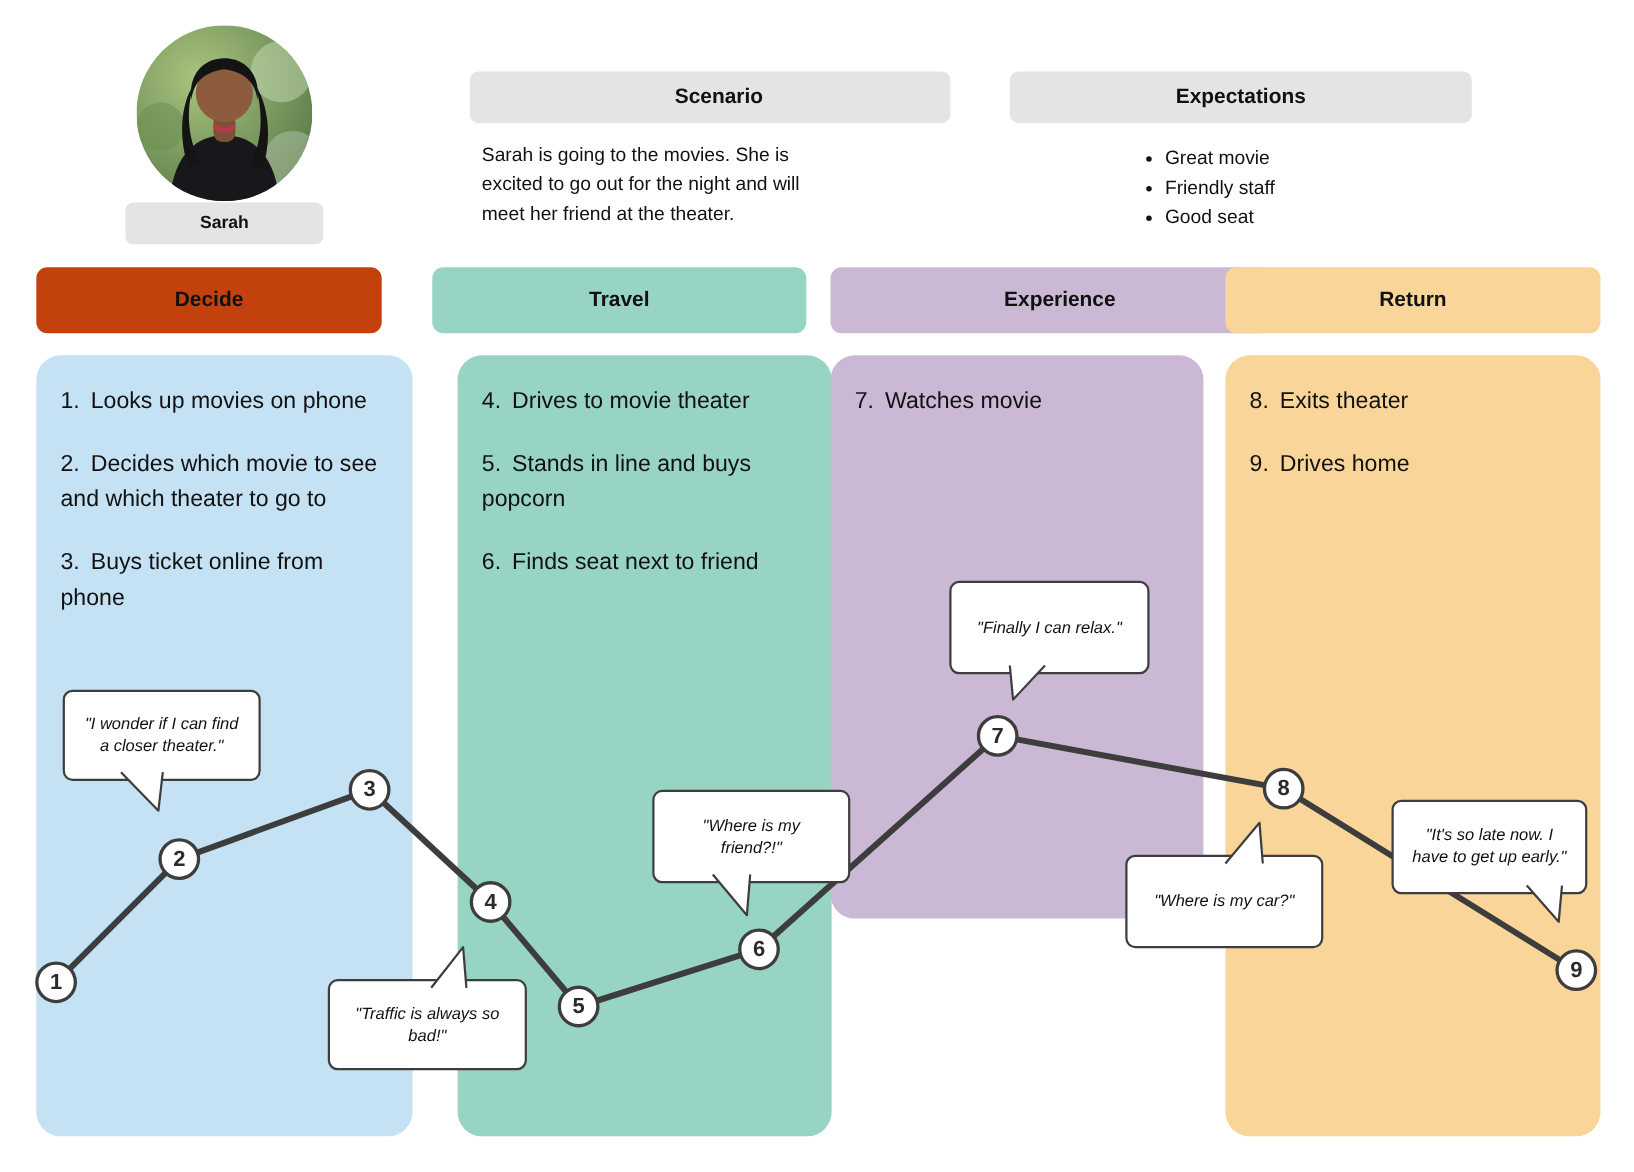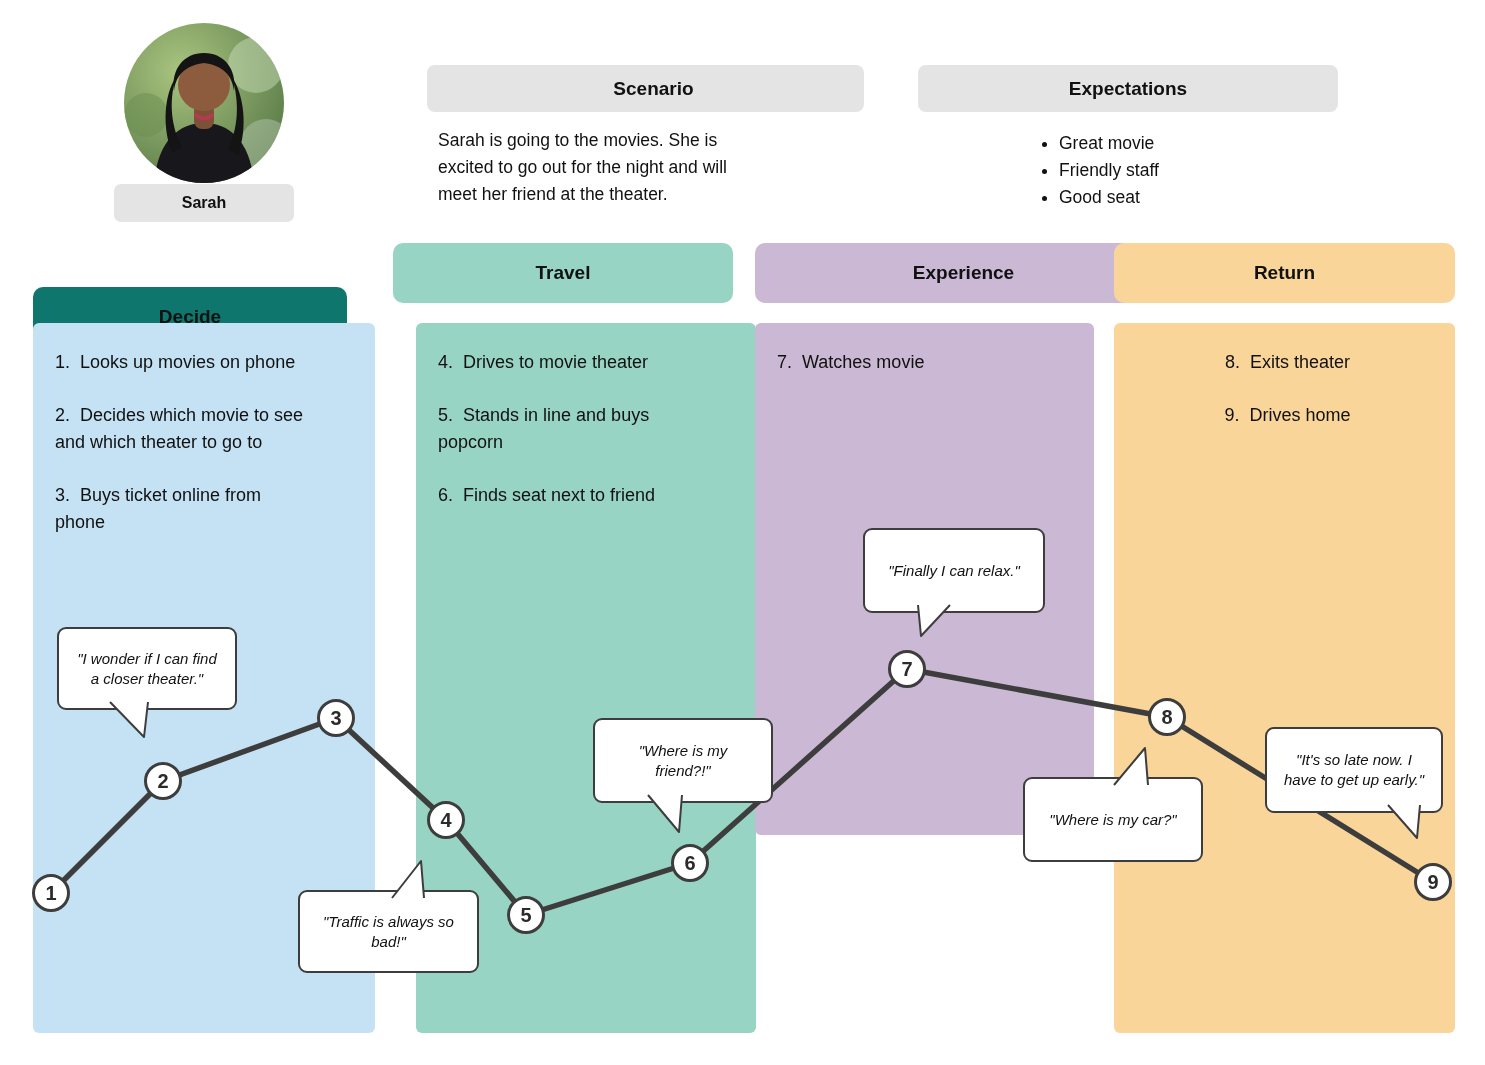--- a/index.html
+++ b/index.html
@@ -16,22 +16,22 @@
   .scenario-header{left:427px;top:65px;width:421px;padding-left:16px;}
   .expectations-header{left:918px;top:65px;width:420px;}
   .scenario-text{position:absolute;left:438px;top:127px;width:380px;margin:0;font-size:17.5px;
                  line-height:1.54;white-space:pre-line;}
   .expectations-list{position:absolute;left:1031px;top:130px;margin:0;padding-left:28px;
                      font-size:17.5px;line-height:1.54;}
   
   #stages{position:absolute;left:0;top:0;width:100%;height:100%;z-index:1;}
   .stage-header{position:absolute;height:60px;border-radius:10px;display:flex;align-items:center;
                 justify-content:center;font-weight:bold;font-size:19px;}
-  .stage-body{position:absolute;border-radius:6px;box-sizing:border-box;padding:26px 16px 0 22px;
-              font-size:18px;line-height:1.53;}
+  .stage-body{position:absolute;border-radius:22px;box-sizing:border-box;padding:26px 16px 0 22px;
+              font-size:21px;line-height:1.53;}
   .step{margin:0 0 25px 0;white-space:pre-line;}
   .step-num{margin-right:10px;}
   
   #journey-svg{position:absolute;left:0;top:0;z-index:2;}
   #tails-svg{position:absolute;left:0;top:0;z-index:5;pointer-events:none;}
   .bubble{position:absolute;z-index:3;background:#fff;border:2px solid #3d3d3d;border-radius:9px;
           display:flex;align-items:center;justify-content:center;text-align:center;
           font-style:italic;font-size:15px;line-height:1.32;padding:6px 10px;box-sizing:border-box;
           white-space:pre-line;}
   .node{position:absolute;z-index:6;width:38px;height:38px;border-radius:50%;background:#fff;
@@ -76,41 +76,41 @@
   <div class="info-header expectations-header">
     <span>Expectations</span>
   </div>
   <ul class="expectations-list">
       <li>Great movie</li>
       <li>Friendly staff</li>
       <li>Good seat</li>
     </ul>
 
   <div id="stages">
-      <div class="stage-header" style="left: 33px; top: 243px; width: 314px; background: #0f766e; margin-top: 44px;">Decide</div>
+      <div class="stage-header" style="left: 33px; top: 243px; width: 314px; background: #c2410c;">Decide</div>
       <div class="stage-body" style="left: 33px; top: 323px; width: 342px; height: 710px; background: rgb(196, 226, 244);">
         <p class="step"><span class="step-num">1.</span><span>Looks up movies on phone</span></p>
         <p class="step"><span class="step-num">2.</span><span>Decides which movie to see
 and which theater to go to</span></p>
         <p class="step"><span class="step-num">3.</span><span>Buys ticket online from
 phone</span></p>
       </div>
       <div class="stage-header" style="left: 393px; top: 243px; width: 340px; background: rgb(151, 212, 195);">Travel</div>
       <div class="stage-body" style="left: 393px; top: 323px; width: 340px; height: 710px; background: rgb(151, 212, 195); margin-left: 23px;">
         <p class="step"><span class="step-num">4.</span><span>Drives to movie theater</span></p>
         <p class="step"><span class="step-num">5.</span><span>Stands in line and buys
 popcorn</span></p>
         <p class="step"><span class="step-num">6.</span><span>Finds seat next to friend</span></p>
       </div>
       <div class="stage-header" style="left: 755px; top: 243px; width: 387px; background: rgb(203, 184, 212); padding-left: 15px;">Experience</div>
       <div class="stage-body" style="left: 755px; top: 323px; width: 339px; height: 512px; background: rgb(203, 184, 212);">
         <p class="step"><span class="step-num">7.</span><span>Watches movie</span></p>
       </div>
       <div class="stage-header" style="left: 1114px; top: 243px; width: 341px; background: rgb(250, 213, 154);">Return</div>
-      <div class="stage-body" style="left: 1114px; top: 323px; width: 341px; height: 710px; background: rgb(250, 213, 154); text-align: center;">
+      <div class="stage-body" style="left: 1114px; top: 323px; width: 341px; height: 710px; background: rgb(250, 213, 154);">
         <p class="step"><span class="step-num">8.</span><span>Exits theater</span></p>
         <p class="step"><span class="step-num">9.</span><span>Drives home</span></p>
       </div>
     </div>
 
   <svg id="journey-svg" width="1485" height="1065" viewBox="0 0 1485 1065">
       <polyline points="51,893 163,781 336,718 446,820 526,915 690,863 907,669 1167,717 1433,882" fill="none" stroke="#3d3d3d" stroke-width="5.5" stroke-linejoin="round" stroke-linecap="round"></polyline>
     </svg>
   <svg id="tails-svg" width="1485" height="1065" viewBox="0 0 1485 1065">
       <polygon points="110,702 148,702 144,737" fill="#fff"></polygon>

